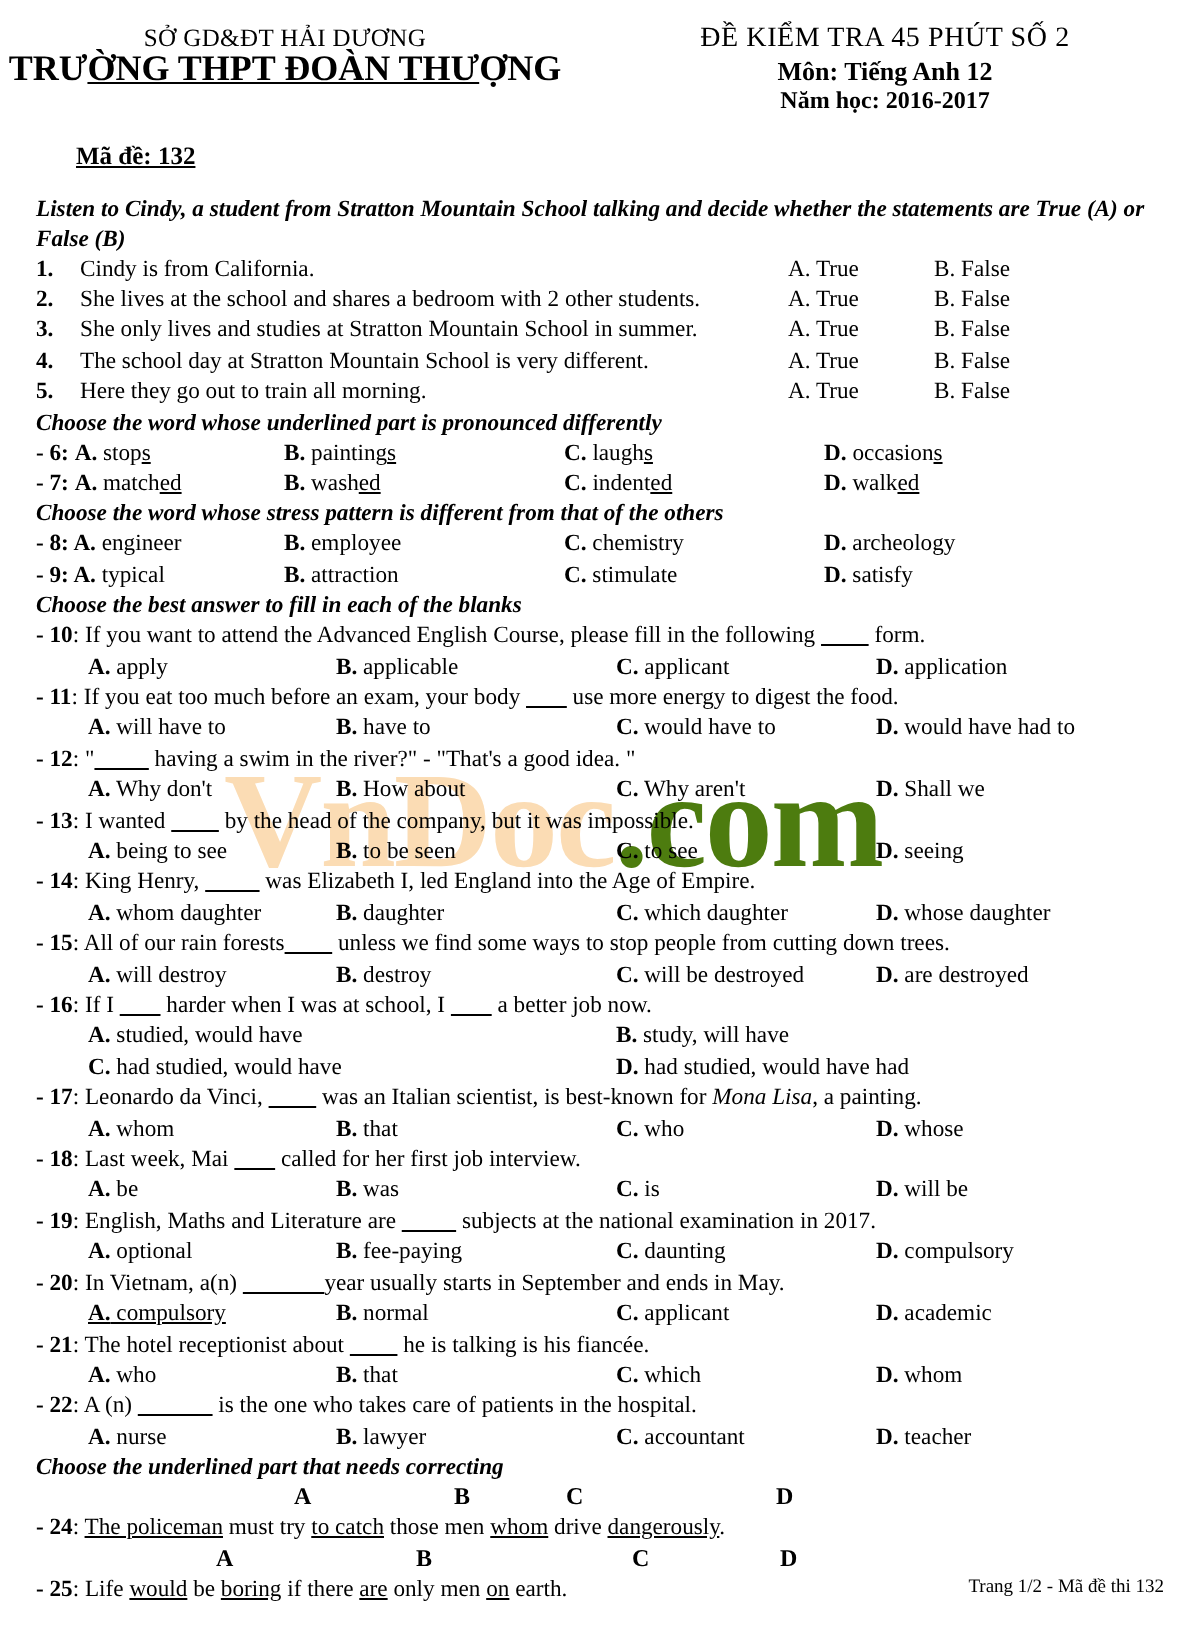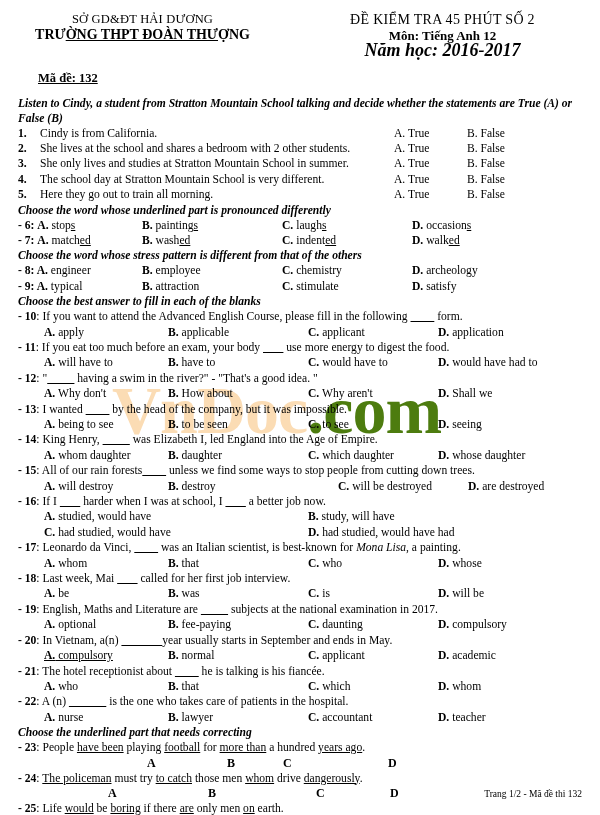--- a/index.html
+++ b/index.html
@@ -56,37 +56,37 @@
   }
   .hdr-left {
     width: 285px;
     text-align: center;
     font-size: 12.5px;
     line-height: 15px;
   }
   .hdr-left .l1 { letter-spacing: .2px; }
   .hdr-left .l2 {
     font-weight: bold;
-    font-size: 14px;
+    font-size: 18px;
     display: inline-block;
   }
   .hdr-left .l2 u { text-decoration: underline; }
   .hdr-right {
     flex: 1;
     text-align: center;
     font-size: 12.5px;
     line-height: 15.5px;
   }
   .hdr-right .t1 {
     font-weight: normal;
     font-size: 14px;
     letter-spacing: .3px;
   }
   .hdr-right .t2 { font-weight: bold; font-size: 13px; }
-  .hdr-right .t3 { font-style: italic; font-weight: bold; font-size: 18px; }
+  .hdr-right .t3 { font-weight: bold; font-size: 12px; }
 
   .code {
     margin-top: 12px;
     margin-left: 38px;
     font-weight: bold;
     font-size: 12.5px;
     text-decoration: underline;
     display: inline-block;
   }
 
@@ -302,21 +302,21 @@
           <div class="opts">
             <span class="o" style="width: 124px;"><b>A.</b> whom daughter</span>
             <span class="o" style="width: 140px;"><b>B.</b> daughter</span>
             <span class="o" style="width: 130px;"><b>C.</b> which daughter</span>
             <span class="o"><b>D.</b> whose daughter</span>
           </div>
           <div class="q"><b>- 15</b>: All of our rain forests<span class="blank">&nbsp;&nbsp;&nbsp;&nbsp;&nbsp;&nbsp;&nbsp;</span> unless we find some ways to stop people from cutting down trees.</div>
           <div class="opts">
             <span class="o" style="width: 124px;"><b>A.</b> will destroy</span>
             <span class="o" style="width: 140px;"><b>B.</b> destroy</span>
-            <span class="o" style="width: 130px; margin-left: 30px;"><b>C.</b> will be destroyed</span>
+            <span class="o" style="width: 130px;"><b>C.</b> will be destroyed</span>
             <span class="o"><b>D.</b> are destroyed</span>
           </div>
           <div class="q"><b>- 16</b>: If I <span class="blank">&nbsp;&nbsp;&nbsp;&nbsp;&nbsp;&nbsp;</span> harder when I was at school, I <span class="blank">&nbsp;&nbsp;&nbsp;&nbsp;&nbsp;&nbsp;</span> a better job now.</div>
           <div class="opts2">
             <span class="o" style="width: 264px;"><b>A.</b> studied, would have</span>
             <span class="o"><b>B.</b> study, will have</span>
           </div>
           <div class="opts2">
             <span class="o" style="width: 264px;"><b>C.</b> had studied, would have</span>
             <span class="o"><b>D.</b> had studied, would have had</span>
@@ -361,21 +361,20 @@
             <span class="o" style="width: 124px;"><b>A.</b> nurse</span>
             <span class="o" style="width: 140px;"><b>B.</b> lawyer</span>
             <span class="o" style="width: 130px;"><b>C.</b> accountant</span>
             <span class="o"><b>D.</b> teacher</span>
           </div>
         </div>
 
       <div class="dirs">Choose the underlined part that needs correcting</div>
 
       <div id="corr-area">
-          <div class="q"><b>- 23</b>: People <u class="ul">have been</u> playing <u class="ul">football</u> for <u class="ul">more than</u> a hundred <u class="ul">years ago</u>.</div>
           <div class="letters">
             <span style="left: 129px;">A</span>
             <span style="left: 209px;">B</span>
             <span style="left: 265px;">C</span>
             <span style="left: 370px;">D</span>
           </div>
           <div class="q"><b>- 24</b>: <u class="ul">The policeman</u> must try <u class="ul">to catch</u> those men <u class="ul">whom</u> drive <u class="ul">dangerously</u>.</div>
           <div class="letters">
             <span style="left: 90px;">A</span>
             <span style="left: 190px;">B</span>

